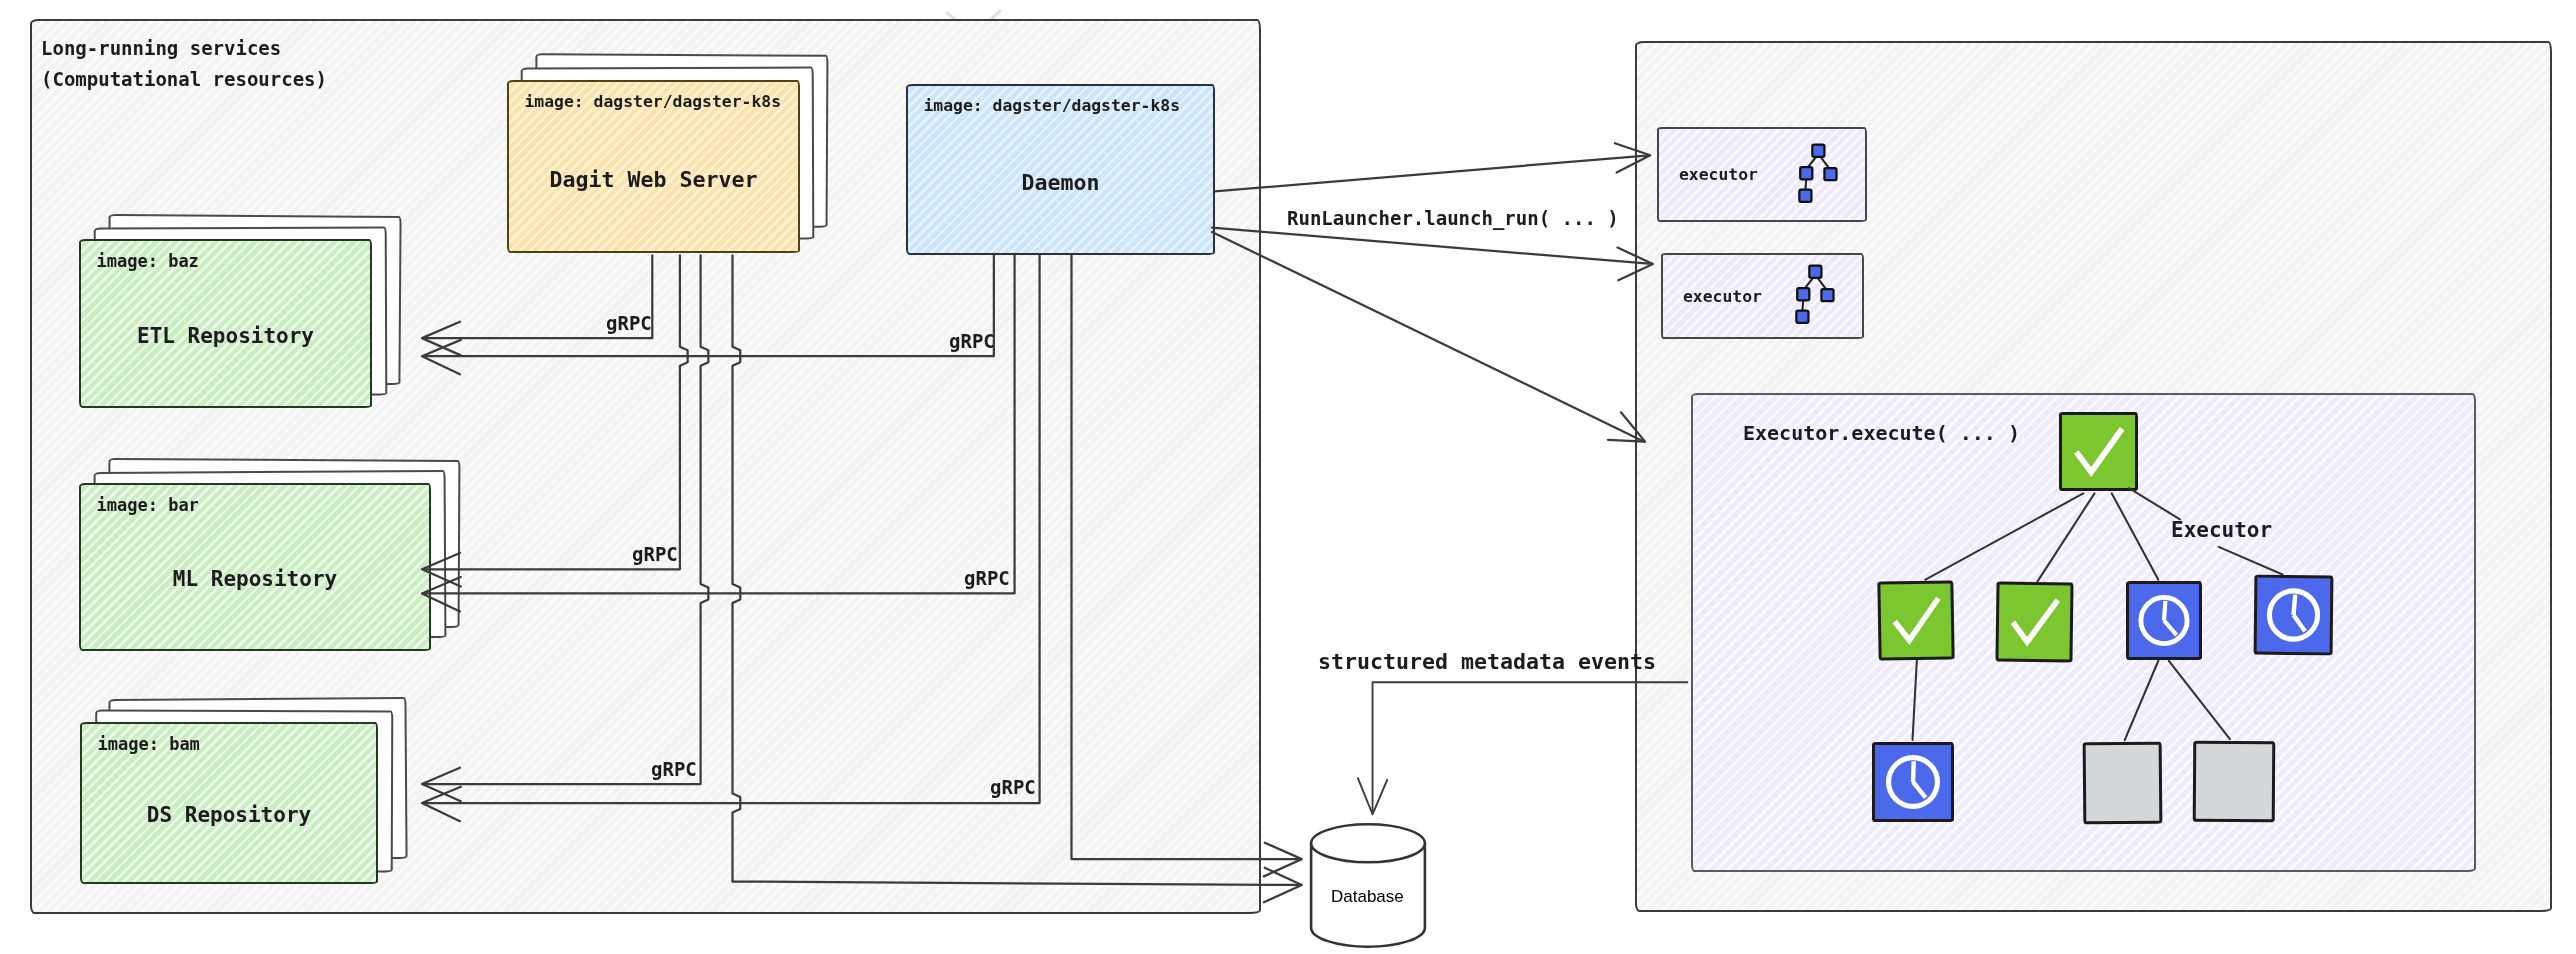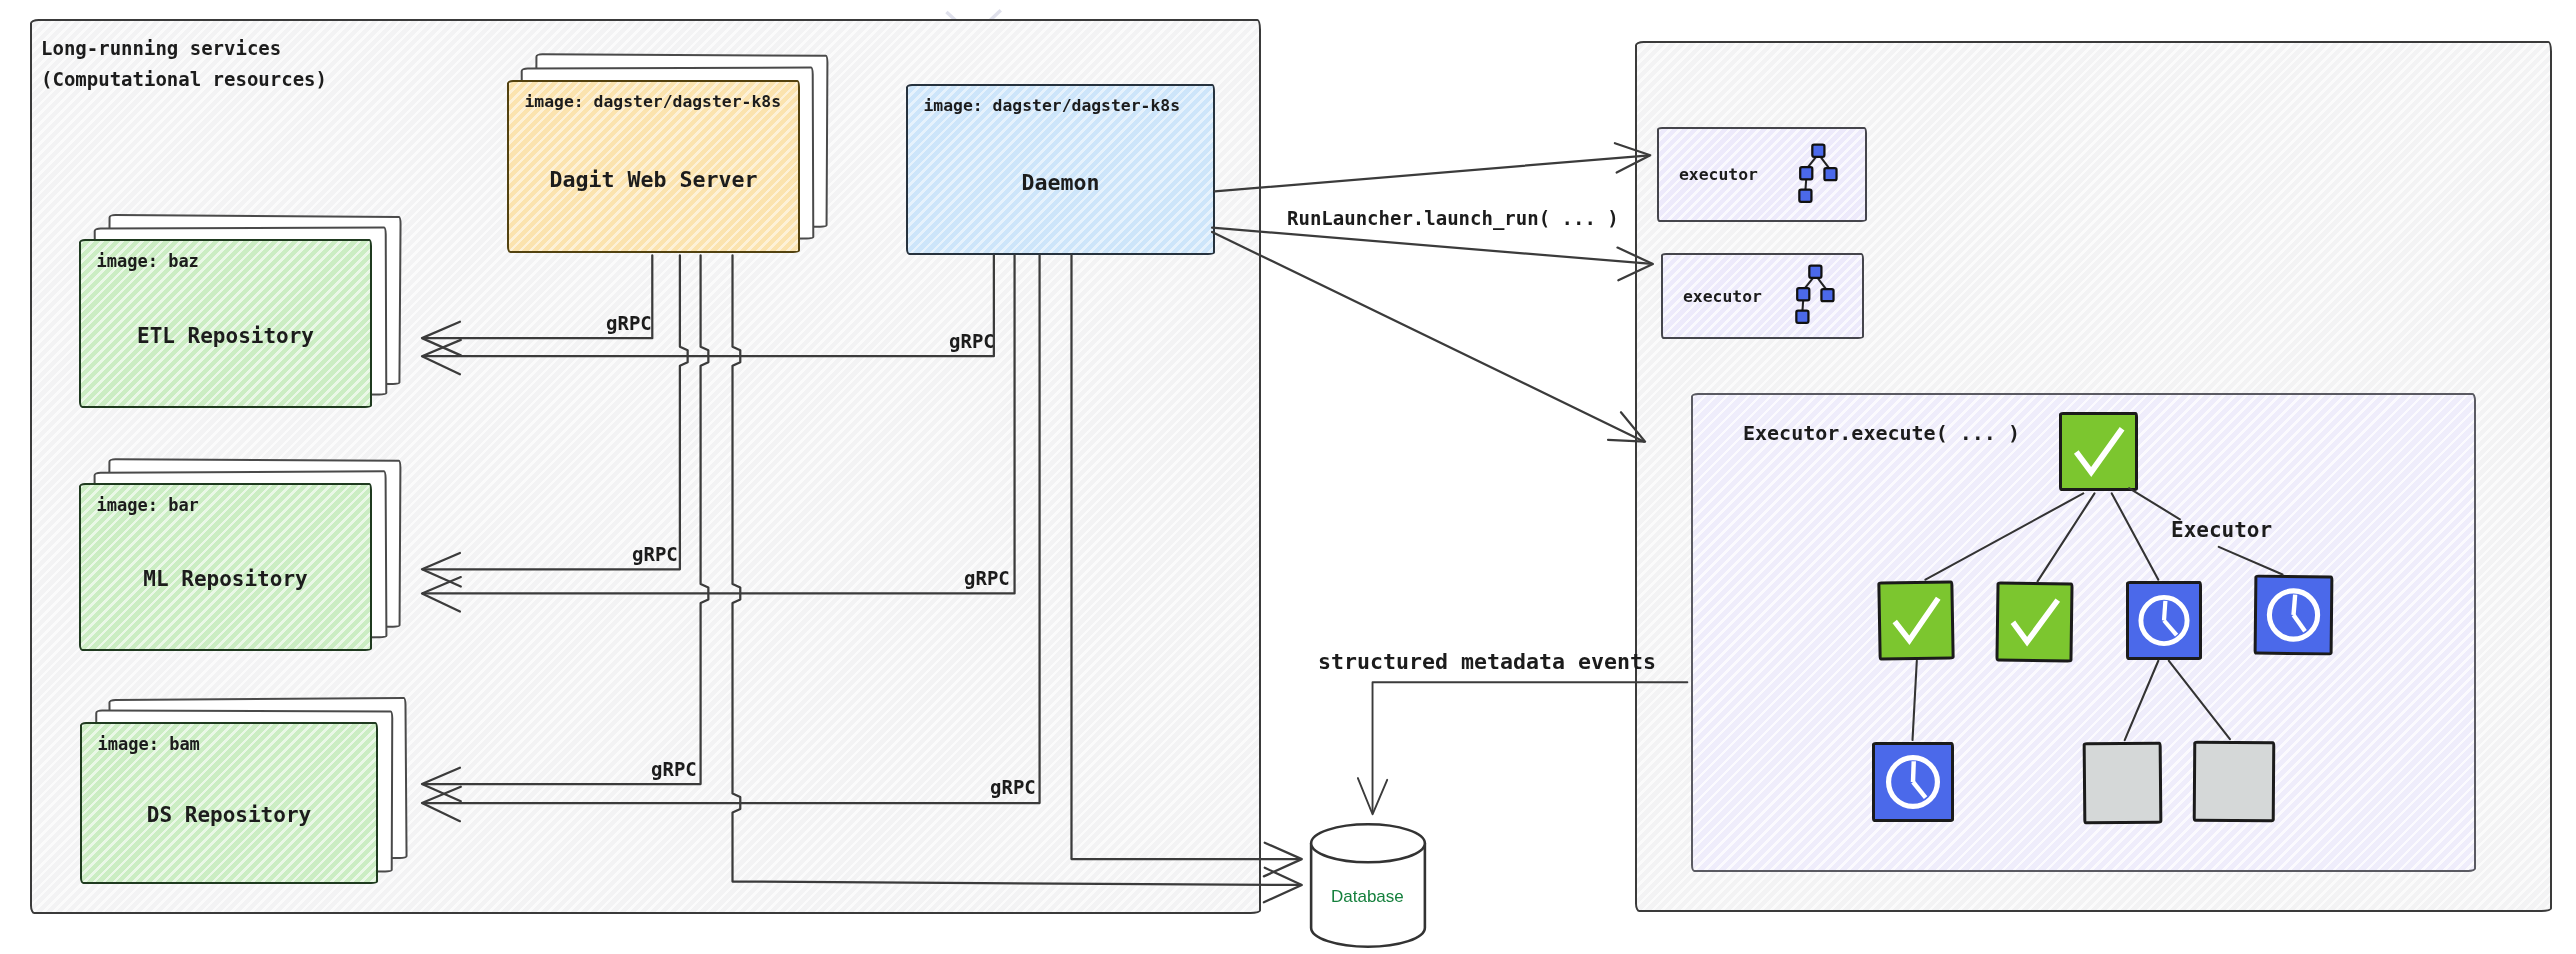--- a/index.html
+++ b/index.html
@@ -46,21 +46,21 @@
   .tnode { position:absolute; border:3px solid #1b1b1b; border-radius:4.3px 2.6px 5.2px 2.6px / 2.6px 5.2px 2.6px 4.3px; }
   .tnode.green { background:#7cc62f; }
   .tnode.blue  { background:#4b69ea; }
   .tnode.gray  { background:#d5d8d8; }
   .tnode svg { width:100%; height:100%; display:block; }
 
   .float-label { position:absolute; white-space:pre; }
   .grpc  { font-size:19px; font-weight:600; }
   .runlaunch { font-size:19px; font-weight:600; }
   .metaevents { font-size:21.6px; font-weight:700; }
-  .db-label { position:absolute; font-family:"Liberation Sans", sans-serif; font-size:17px; color:#15803d; }
+  .db-label { position:absolute; font-family:"Liberation Sans", sans-serif; font-size:17px; color:#000000; }
 
   svg.overlay { position:absolute; left:0; top:0; pointer-events:none; }
   .wire { stroke:#3b3b3b; stroke-width:2.6; fill:none; stroke-linejoin:round; stroke-linecap:round; }
   .edge { stroke:#333; stroke-width:2.4; fill:none; stroke-linecap:round; }
 </style>
 </head>
 <body>
 
 <div id="canvas">
 
@@ -87,21 +87,21 @@
 
   <div class="stack" style="left:79px; top:239px; width:293px; height:169px;">
     <div class="card" style="left:29px; top:-24px; transform:rotate(.4deg);"></div>
     <div class="card" style="left:14.7px; top:-12px; transform:rotate(-.2deg);"></div>
     <div class="nodebox repo-fill" style="width:100%; height:100%;">
       <div class="image-label" style="font-size:17px;">image: baz</div>
       <div class="box-title" style="font-size:21px;">ETL Repository</div>
     </div>
   </div>
 
-  <div class="stack" style="left:79px; top:483px; width:293px; height:168px;">
+  <div class="stack" style="left:79px; top:483px; width:352px; height:168px;">
     <div class="card" style="left:29px; top:-24px; transform:rotate(.3deg);"></div>
     <div class="card" style="left:14.7px; top:-12px; transform:rotate(-.3deg);"></div>
     <div class="nodebox repo-fill" style="width:100%; height:100%;">
       <div class="image-label" style="font-size:17px;">image: bar</div>
       <div class="box-title" style="font-size:21px;">ML Repository</div>
     </div>
   </div>
 
   <div class="stack" style="left:80px; top:722px; width:298px; height:162px;">
     <div class="card" style="left:29px; top:-24px; transform:rotate(-.4deg);"></div>

